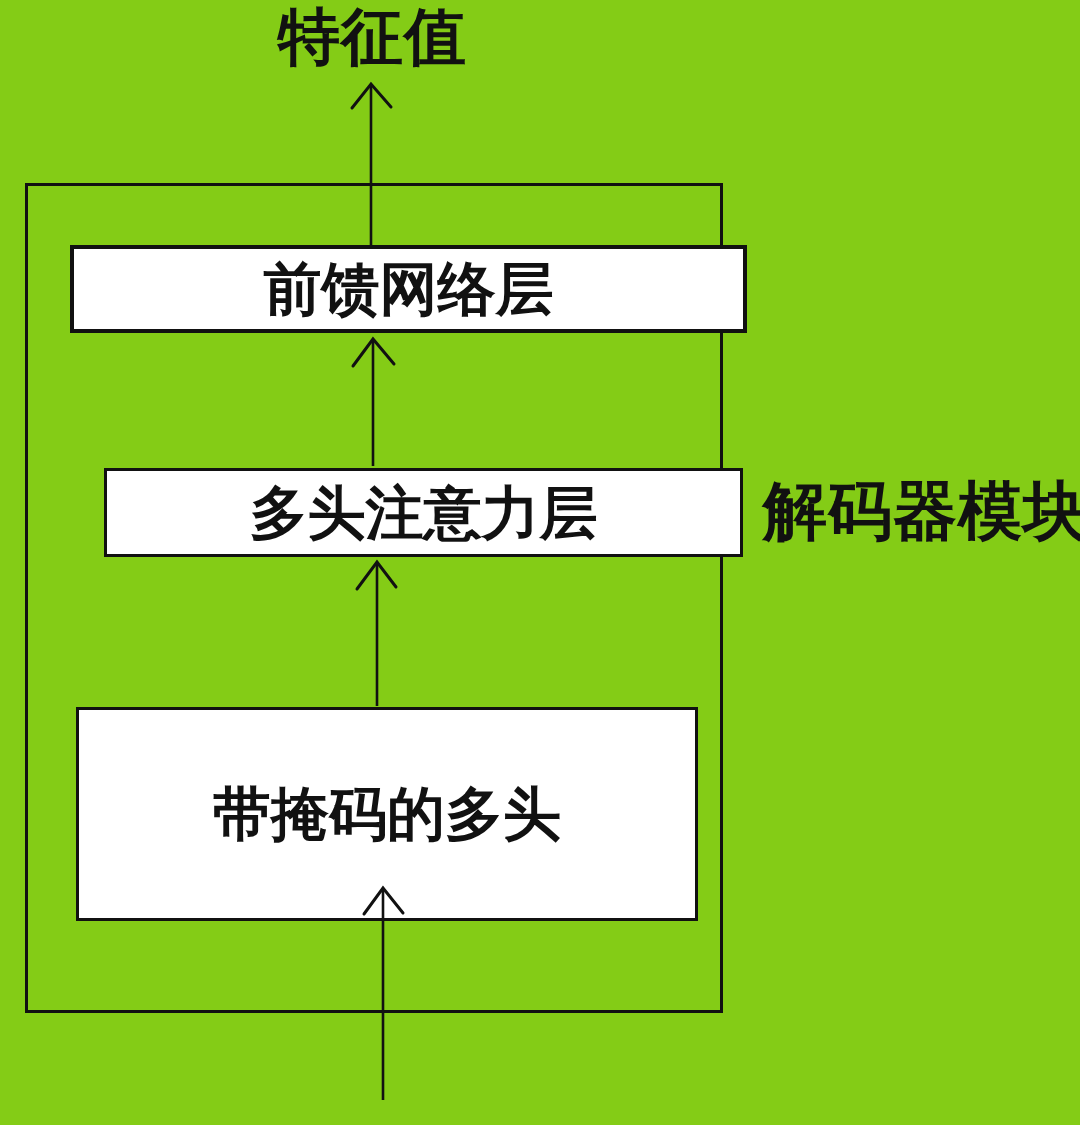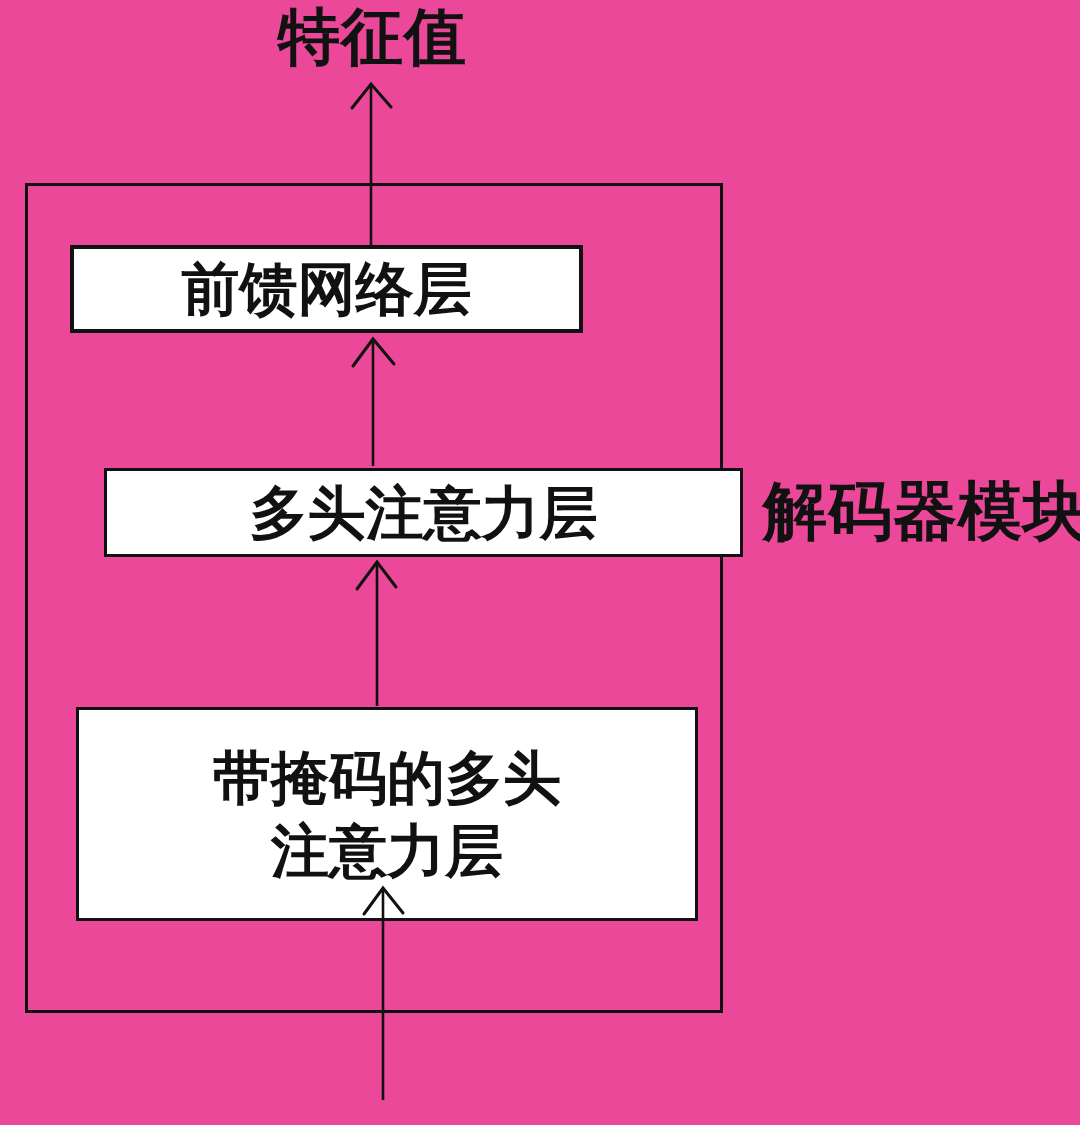--- a/index.html
+++ b/index.html
@@ -4,21 +4,21 @@
 <style>
   html, body {
     margin: 0;
     padding: 0;
     background: #ffffff;
   }
   .canvas {
     position: relative;
     width: 1080px;
     height: 1125px;
-    background: #ec4899;
+    background: #84cc16;
     font-family: "Liberation Sans", sans-serif;
     color: #111111;
     overflow: hidden;
   }
   .top-label {
     position: absolute;
     left: 278px;
     top: 4px;
     font-size: 62px;
     font-weight: 700;
@@ -47,21 +47,21 @@
     justify-content: center;
     text-align: center;
     font-size: 58px;
     font-weight: 700;
     line-height: 1.26;
     white-space: nowrap;
   }
   .box-ffn {
     left: 70px;
     top: 245px;
-    width: 513px;
+    width: 677px;
     height: 88px;
     border-width: 4px;
     align-items: center;
   }
   .box-mha {
     left: 60px;
     top: 468px;
     width: 639px;
     height: 89px;
     margin-left: 44px;
@@ -114,21 +114,20 @@
   <div class="layer-box box-ffn">
     <span>前馈网络层</span>
   </div>
 
   <div class="layer-box box-mha">
     <span>多头注意力层</span>
   </div>
 
   <div class="layer-box box-masked">
     <span>带掩码的多头</span>
-    <span>注意力层</span>
   </div>
 
   <div class="side-label">解码器模块</div>
 
   <svg class="arrows-layer" viewBox="0 0 1080 1125">
 
     <g>
       <line x1="371" y1="245" x2="371" y2="85"></line>
       <polyline points="352,108 371,84 391,107"></polyline>
     </g>

